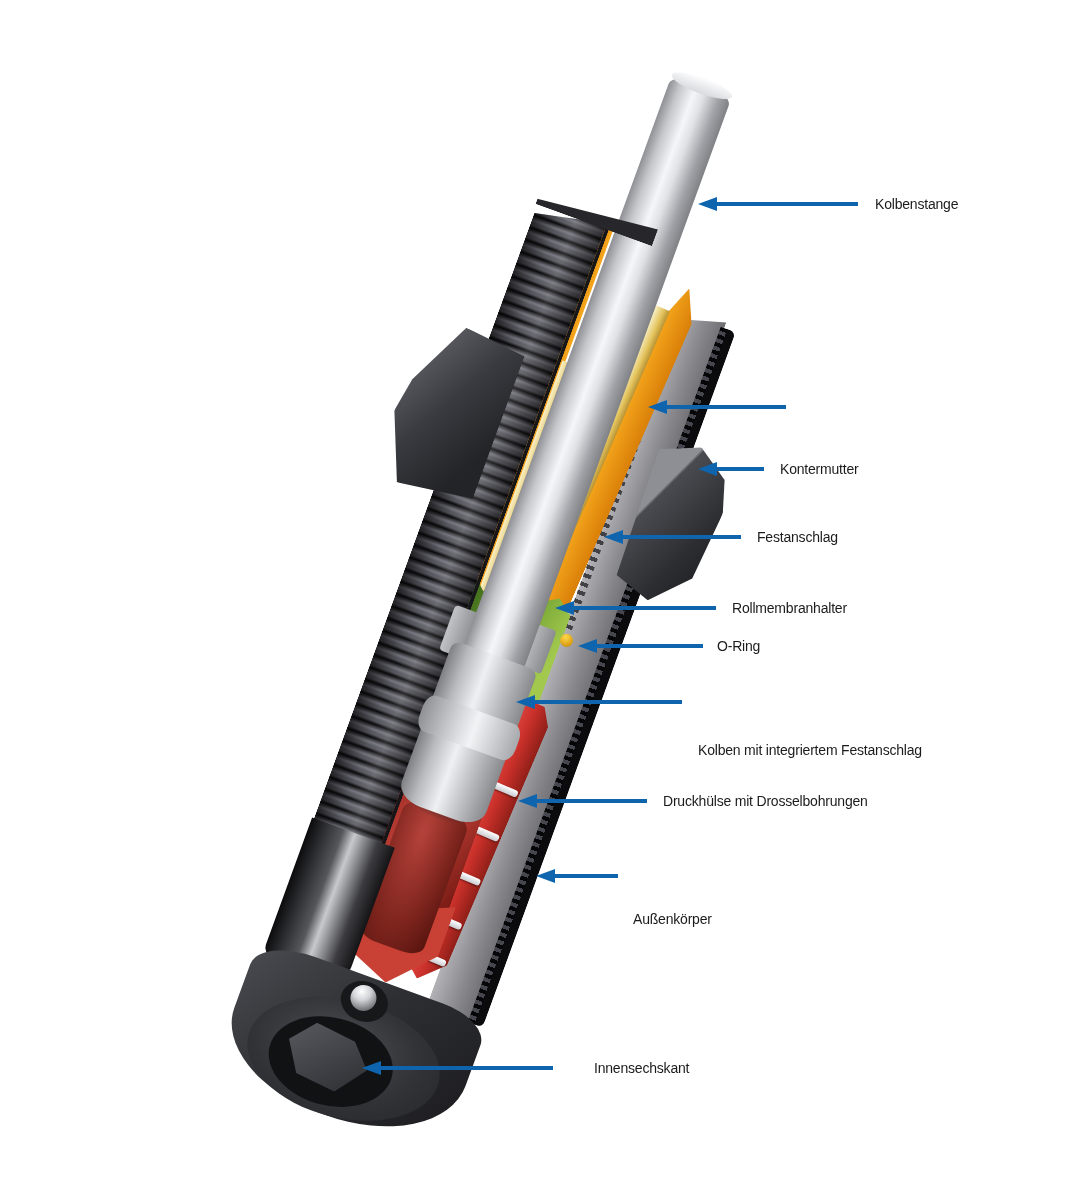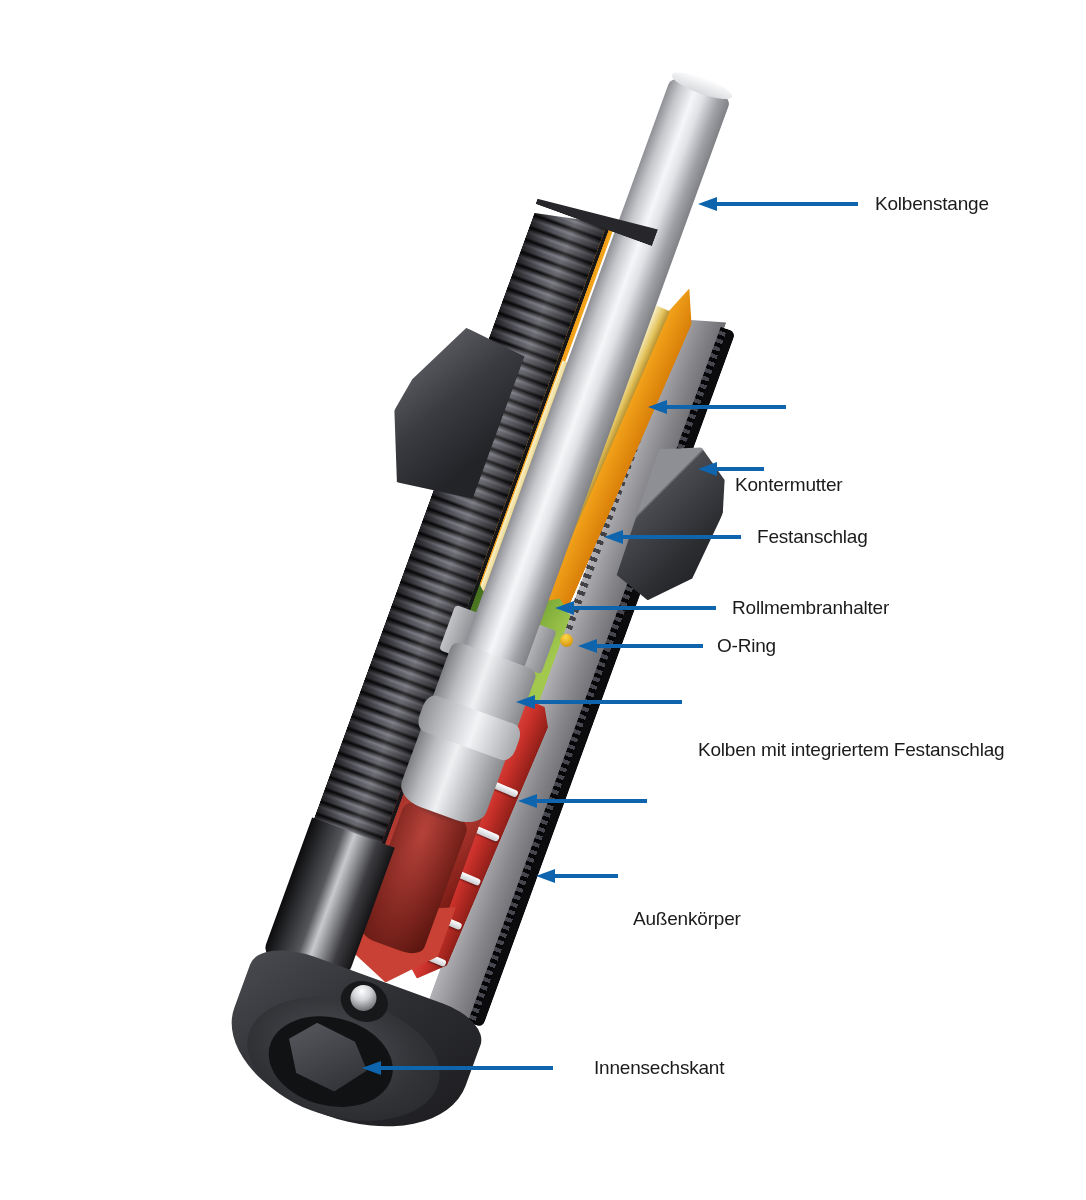--- a/index.html
+++ b/index.html
@@ -206,21 +206,21 @@
 
   
   .callout-arrow{position:absolute; height:14px; z-index:20;}
   .arrow-line{position:absolute; left:15px; right:0; top:5px; height:4px; background:var(--blue);}
   .arrow-head{position:absolute; left:0; top:0; width:0; height:0;
     border-top:7px solid transparent; border-bottom:7px solid transparent;
     border-right:19px solid var(--blue);}
   .callout-label{
     position:absolute; z-index:21;
     color:var(--ink);
-    font-size:19px; line-height:24px; letter-spacing:-0.2px;
+    font-size:14px; line-height:24px; letter-spacing:-0.2px;
     white-space:nowrap;
   }
 </style>
 </head>
 <body>
 
 <div class="stage">
 
   <div class="device">
     <div class="cut-gray"></div>
@@ -299,21 +299,22 @@
   <div class="callout-arrow" style="left:536px; top:869px;  width:82px;">
     <span class="arrow-head"></span>
       <span class="arrow-line"></span>
   </div>
   <div class="callout-arrow" style="left:362px; top:1061px; width:191px;">
     <span class="arrow-head"></span>
       <span class="arrow-line"></span>
   </div>
 
   <span class="callout-label" style="left:875px; top:192px;">Kolbenstange</span>
-  <span class="callout-label" style="left:735px; top:457px;margin-top:16px;">Kontermutter</span>
+  <span class="callout-label" style="left:780px; top:457px;">Kontermutter</span>
   <span class="callout-label" style="left:757px; top:525px;">Festanschlag</span>
   <span class="callout-label" style="left:732px; top:596px;">Rollmembranhalter</span>
   <span class="callout-label" style="left:717px; top:634px;">O-Ring</span>
   <span class="callout-label" style="left:698px; top:690px;margin-top:48px;">Kolben mit integriertem Festanschlag</span>
+  <span class="callout-label" style="left:663px; top:789px;">Druckhülse mit Drosselbohrungen</span>
   <span class="callout-label" style="left:633px; top:864px;margin-top:43px;">Außenkörper</span>
   <span class="callout-label" style="left:570px; top:1056px;margin-left:24px;">Innensechskant</span>
 
 </div>
 
 </body></html>

